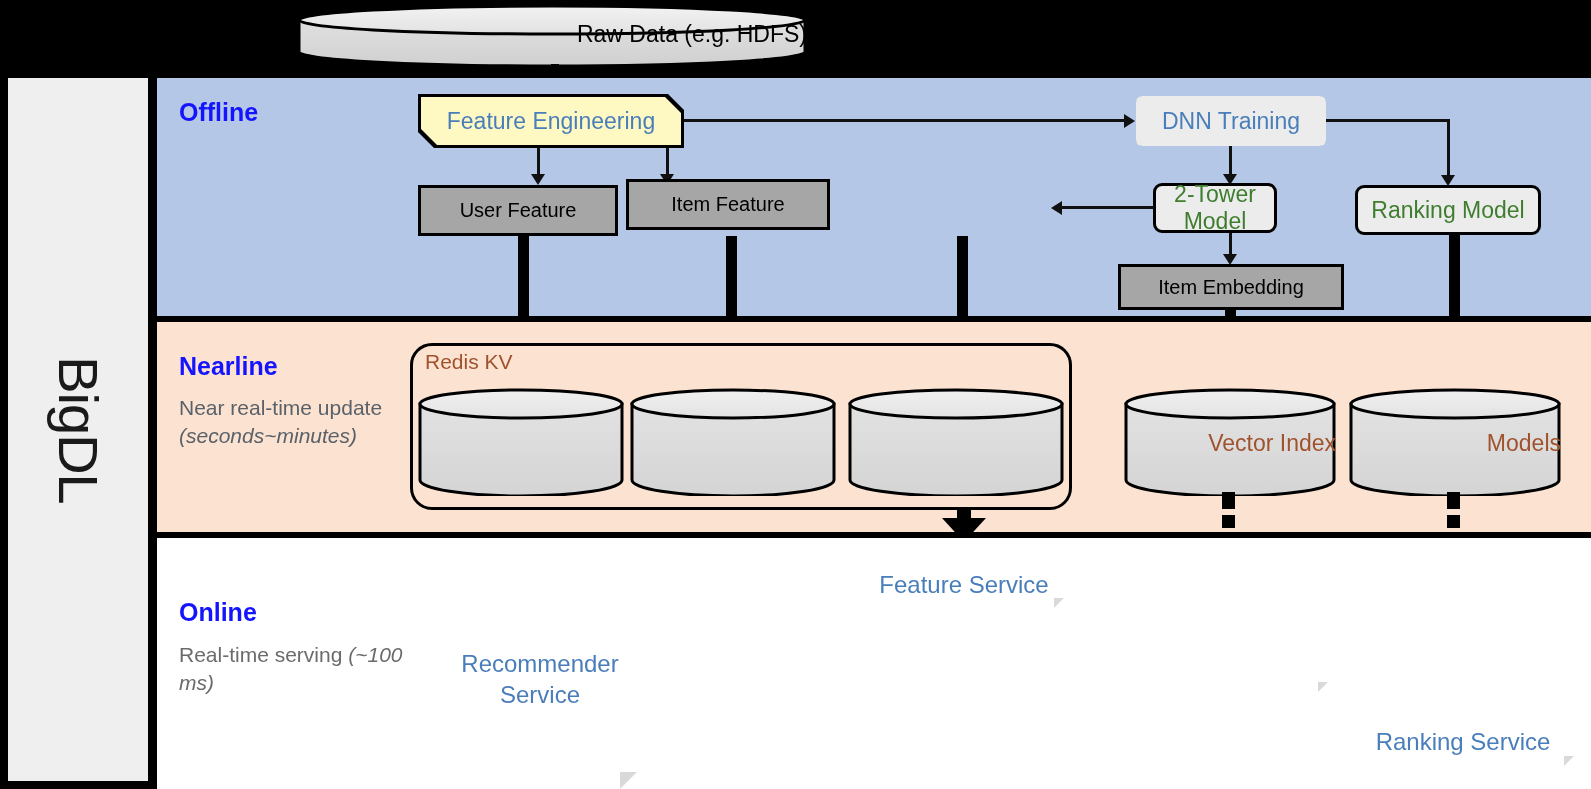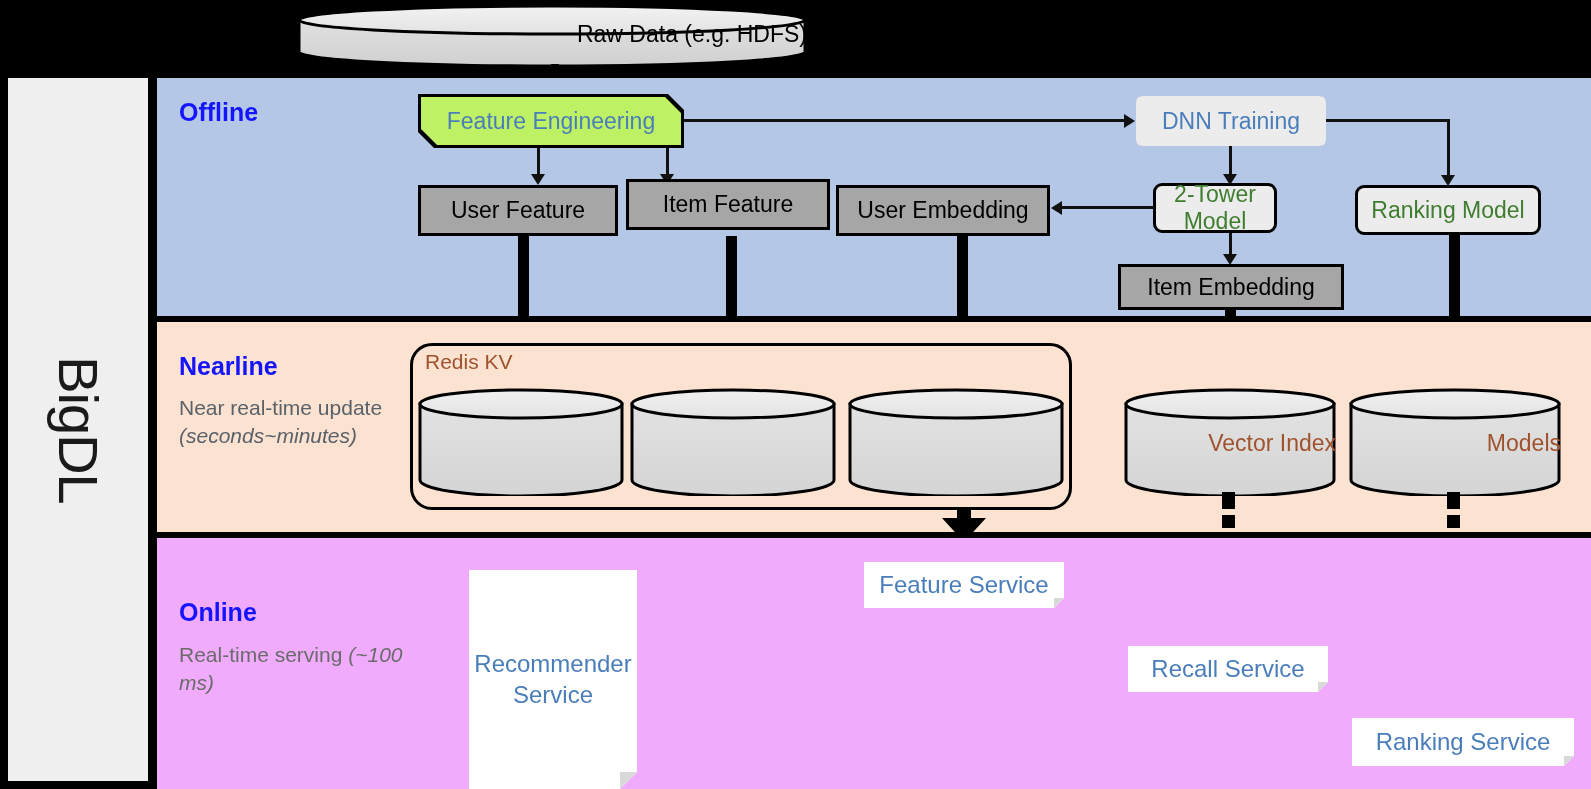--- a/index.html
+++ b/index.html
@@ -36,21 +36,21 @@
   #panel-offline {
     left: 157px; top: 78px; width: 1434px; height: 238px;
     background: #b4c7e7;
   }
   #panel-nearline {
     left: 157px; top: 322px; width: 1434px; height: 210px;
     background: #fbe2d1;
   }
   #panel-online {
     left: 157px; top: 538px; width: 1434px; height: 251px;
-    background: #f0abfc;
+    background: #ffffff;
   }
 
   .sec-title {
     position: absolute;
     left: 22px;
     font-size: 25px;
     color: #1414ff;
     font-weight: 600;
   }
   .sec-sub {
@@ -64,37 +64,37 @@
   .sec-sub em { font-style: italic; }
 
   #panel-online .sec-title { color: #1414ff; }
   #panel-online .sec-sub   { color: #6b6b6b; }
 
   
   .gray-box {
     background: #a6a6a6;
     border: 3px solid #000;
     display: flex; align-items: center; justify-content: center;
-    font-size: 23px; color: #000;
+    font-size: 20px; color: #000;
     text-align: center;
   }
   .round-box {
     background: #ececec;
     border: 3px solid #000;
     border-radius: 9px;
     display: flex; align-items: center; justify-content: center;
     font-size: 23px;
     text-align: center;
   }
   .green-txt { color: #3f7d2f; }
   .blue-txt  { color: #4a7ebb; }
 
   
   .chamfer-box {
-    background: #bef264;
+    background: #fef9c3;
     display: flex; align-items: center; justify-content: center;
     font-size: 23px;
     clip-path: polygon(0 0, calc(100% - 16px) 0, 100% 16px, 100% 100%, 16px 100%, 0 calc(100% - 16px));
   }
   .chamfer-wrap {
     background: #000;
     clip-path: polygon(0 0, calc(100% - 16px) 0, 100% 16px, 100% 100%, 16px 100%, 0 calc(100% - 16px));
     padding: 3px;
   }
 
@@ -254,23 +254,20 @@
   <div class="thin-line" style="left:1326px; top:119px; width:124px; height:3px;" data-name="connector-dnn-ranking-h"></div>
   <div class="thin-line" style="left:1447px; top:119px; width:3px; height:62px;" data-name="connector-dnn-ranking-v"></div>
   <div class="arrow-down-thin" style="left:1441px; top:175px;" data-name="connector-dnn-ranking-arrow"></div>
 
   <div class="abs gray-box" style="left:418px; top:185px; width:200px; height:51px;" data-name="user-feature-box">
     <span data-name="user-feature-label">User Feature</span>
   </div>
   <div class="abs gray-box" style="left:626px; top:179px; width:204px; height:51px;" data-name="item-feature-box">
     <span data-name="item-feature-label">Item Feature</span>
   </div>
-  <div class="abs gray-box" style="left:836px; top:185px; width:214px; height:51px;" data-name="user-embedding-box">
-    <span data-name="user-embedding-label">User Embedding</span>
-  </div>
 
   <div class="abs round-box" style="left:1153px; top:183px; width:124px; height:50px;" data-name="two-tower-model-box">
     <span class="green-txt" data-name="two-tower-model-label">2-Tower Model</span>
   </div>
 
   <div class="thin-line" style="left:1062px; top:206px; width:92px; height:3px;" data-name="connector-twotower-userembedding"></div>
   <div class="arrow-left-thin" style="left:1051px; top:201px;" data-name="connector-twotower-userembedding-arrow"></div>
 
   <div class="abs round-box" style="left:1355px; top:185px; width:186px; height:50px;" data-name="ranking-model-box">
     <span class="green-txt" data-name="ranking-model-label">Ranking Model</span>
@@ -362,34 +359,31 @@
   <div class="dot-stub" style="left:1222px; top:515px; width:13px; height:13px;" data-name="connector-vectorindex-recall-stub2"></div>
 
   <div class="dot-stub" style="left:1447px; top:492px; width:13px; height:17px;" data-name="connector-models-ranking-stub1"></div>
   <div class="dot-stub" style="left:1447px; top:515px; width:13px; height:13px;" data-name="connector-models-ranking-stub2"></div>
 
   <div class="abs" id="panel-online" data-name="section-online">
     <div class="sec-title" style="top:60px;" data-name="online-title">Online</div>
     <div class="sec-sub" style="top:103px;" data-name="online-subtitle"><span data-name="online-subtitle-text">Real-time serving </span><em data-name="online-subtitle-italic">(~100 ms)</em></div>
   </div>
 
-  <div class="doc" style="left:469px; top:570px; width:168px; height:219px; flex-direction:column; line-height:1.28;" data-name="recommender-service-doc">
+  <div class="doc" style="left:456px; top:570px; width:168px; height:219px; flex-direction:column; line-height:1.28;" data-name="recommender-service-doc">
     <span data-name="recommender-service-label-line1">Recommender</span>
     <span data-name="recommender-service-label-line2">Service</span>
   </div>
   <div class="doc-fold" style="left:620px; top:772px;" data-name="recommender-service-fold-icon"></div>
 
   <div class="doc-sm" style="left:864px; top:562px; width:200px; height:46px;" data-name="feature-service-doc">
     <span data-name="feature-service-label">Feature Service</span>
   </div>
   <div class="doc-fold" style="left:1054px; top:598px; border-left-width:10px; border-bottom-width:10px;" data-name="feature-service-fold-icon"></div>
 
-  <div class="doc-sm" style="left:1128px; top:646px; width:200px; height:46px;" data-name="recall-service-doc">
-    <span data-name="recall-service-label">Recall Service</span>
-  </div>
   <div class="doc-fold" style="left:1318px; top:682px; border-left-width:10px; border-bottom-width:10px;" data-name="recall-service-fold-icon"></div>
 
   <div class="doc-sm" style="left:1352px; top:718px; width:222px; height:48px;" data-name="ranking-service-doc">
     <span data-name="ranking-service-label">Ranking Service</span>
   </div>
   <div class="doc-fold" style="left:1564px; top:756px; border-left-width:10px; border-bottom-width:10px;" data-name="ranking-service-fold-icon"></div>
 
 </div>
 
 </body></html>

